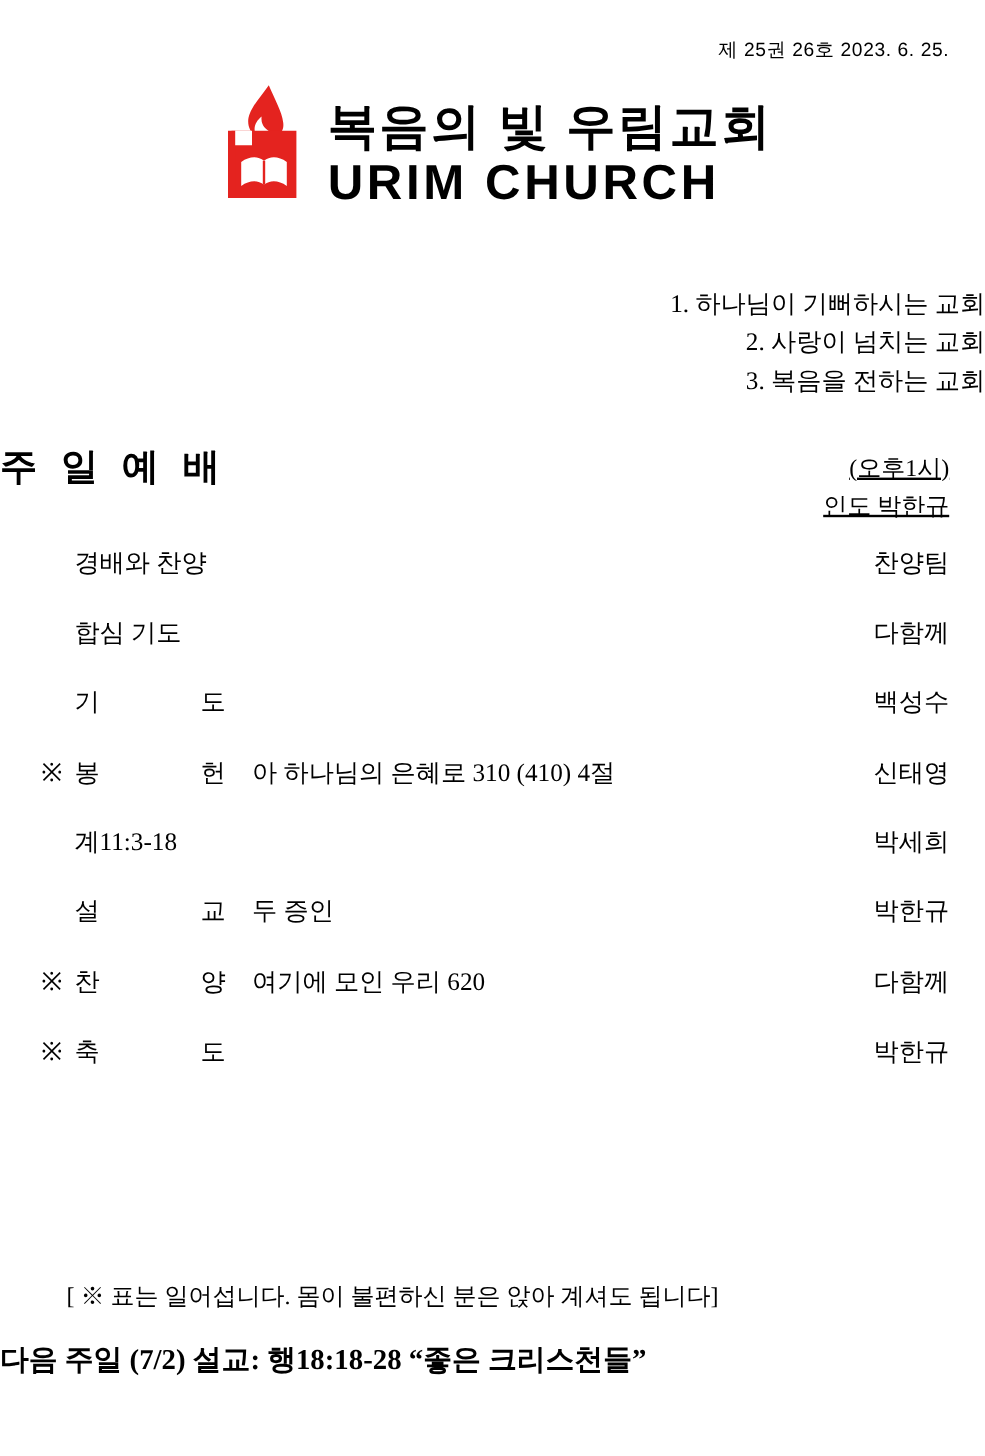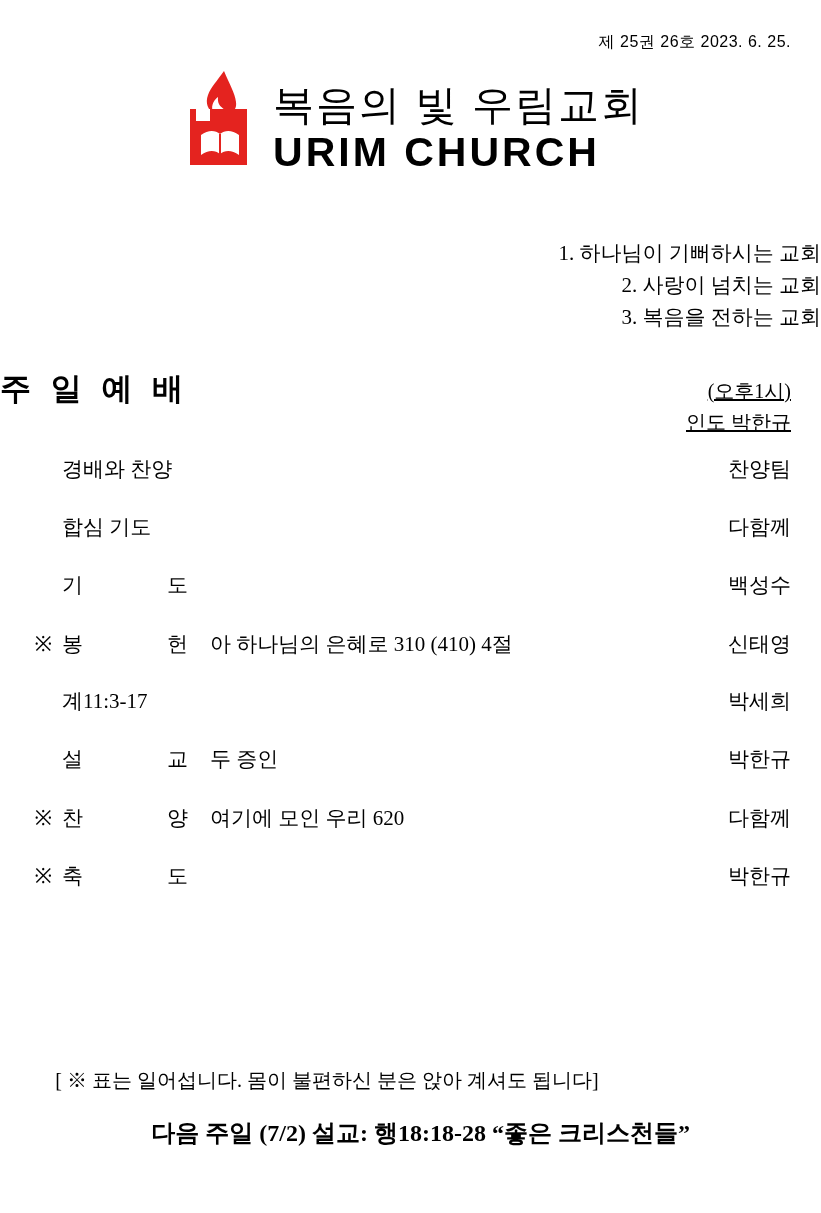--- a/index.html
+++ b/index.html
@@ -52,21 +52,21 @@
   }
   .logo svg { display: block; }
   .titles {
     display: flex;
     flex-direction: column;
     justify-content: center;
   }
   .title-ko {
     font-family: "Liberation Sans", "DejaVu Sans", sans-serif;
     font-size: 41px;
-    font-weight: normal;
+    font-weight: bold;
     letter-spacing: 2px;
     line-height: 1.15;
     white-space: nowrap;
     margin-top: 20px;
   }
   .title-en {
     font-family: "Liberation Sans", "DejaVu Sans", sans-serif;
     font-size: 41px;
     font-weight: bold;
     letter-spacing: 3px;
@@ -160,21 +160,21 @@
     left: 0;
     width: 654px;
     text-align: center;
     font-size: 20px;
   }
   .next-sermon {
     position: absolute;
     top: 1117px;
     left: 0;
     width: 690px;
-    text-align: right;
+    text-align: left;
     font-size: 24px;
     font-weight: bold;
   }
 </style>
 </head>
 <body>
 
 <div class="page">
 
   <div class="issue-line">제 25권 26호 2023. 6. 25.</div>
@@ -243,21 +243,21 @@
       <div class="col-item spread">
         <span>봉</span>
         <span>헌</span>
       </div>
       <div class="col-detail">아 하나님의 은혜로 310 (410) 4절</div>
       <div class="col-person">신태영</div>
     </div>
 
     <div class="order-row">
       <div class="col-mark"></div>
-      <div class="col-detail">계11:3-17</div>
+      <div class="col-detail">계11:3-18</div>
       <div class="col-person">박세희</div>
     </div>
 
     <div class="order-row">
       <div class="col-mark"></div>
       <div class="col-item spread">
         <span>설</span>
         <span>교</span>
       </div>
       <div class="col-detail">두 증인</div>

